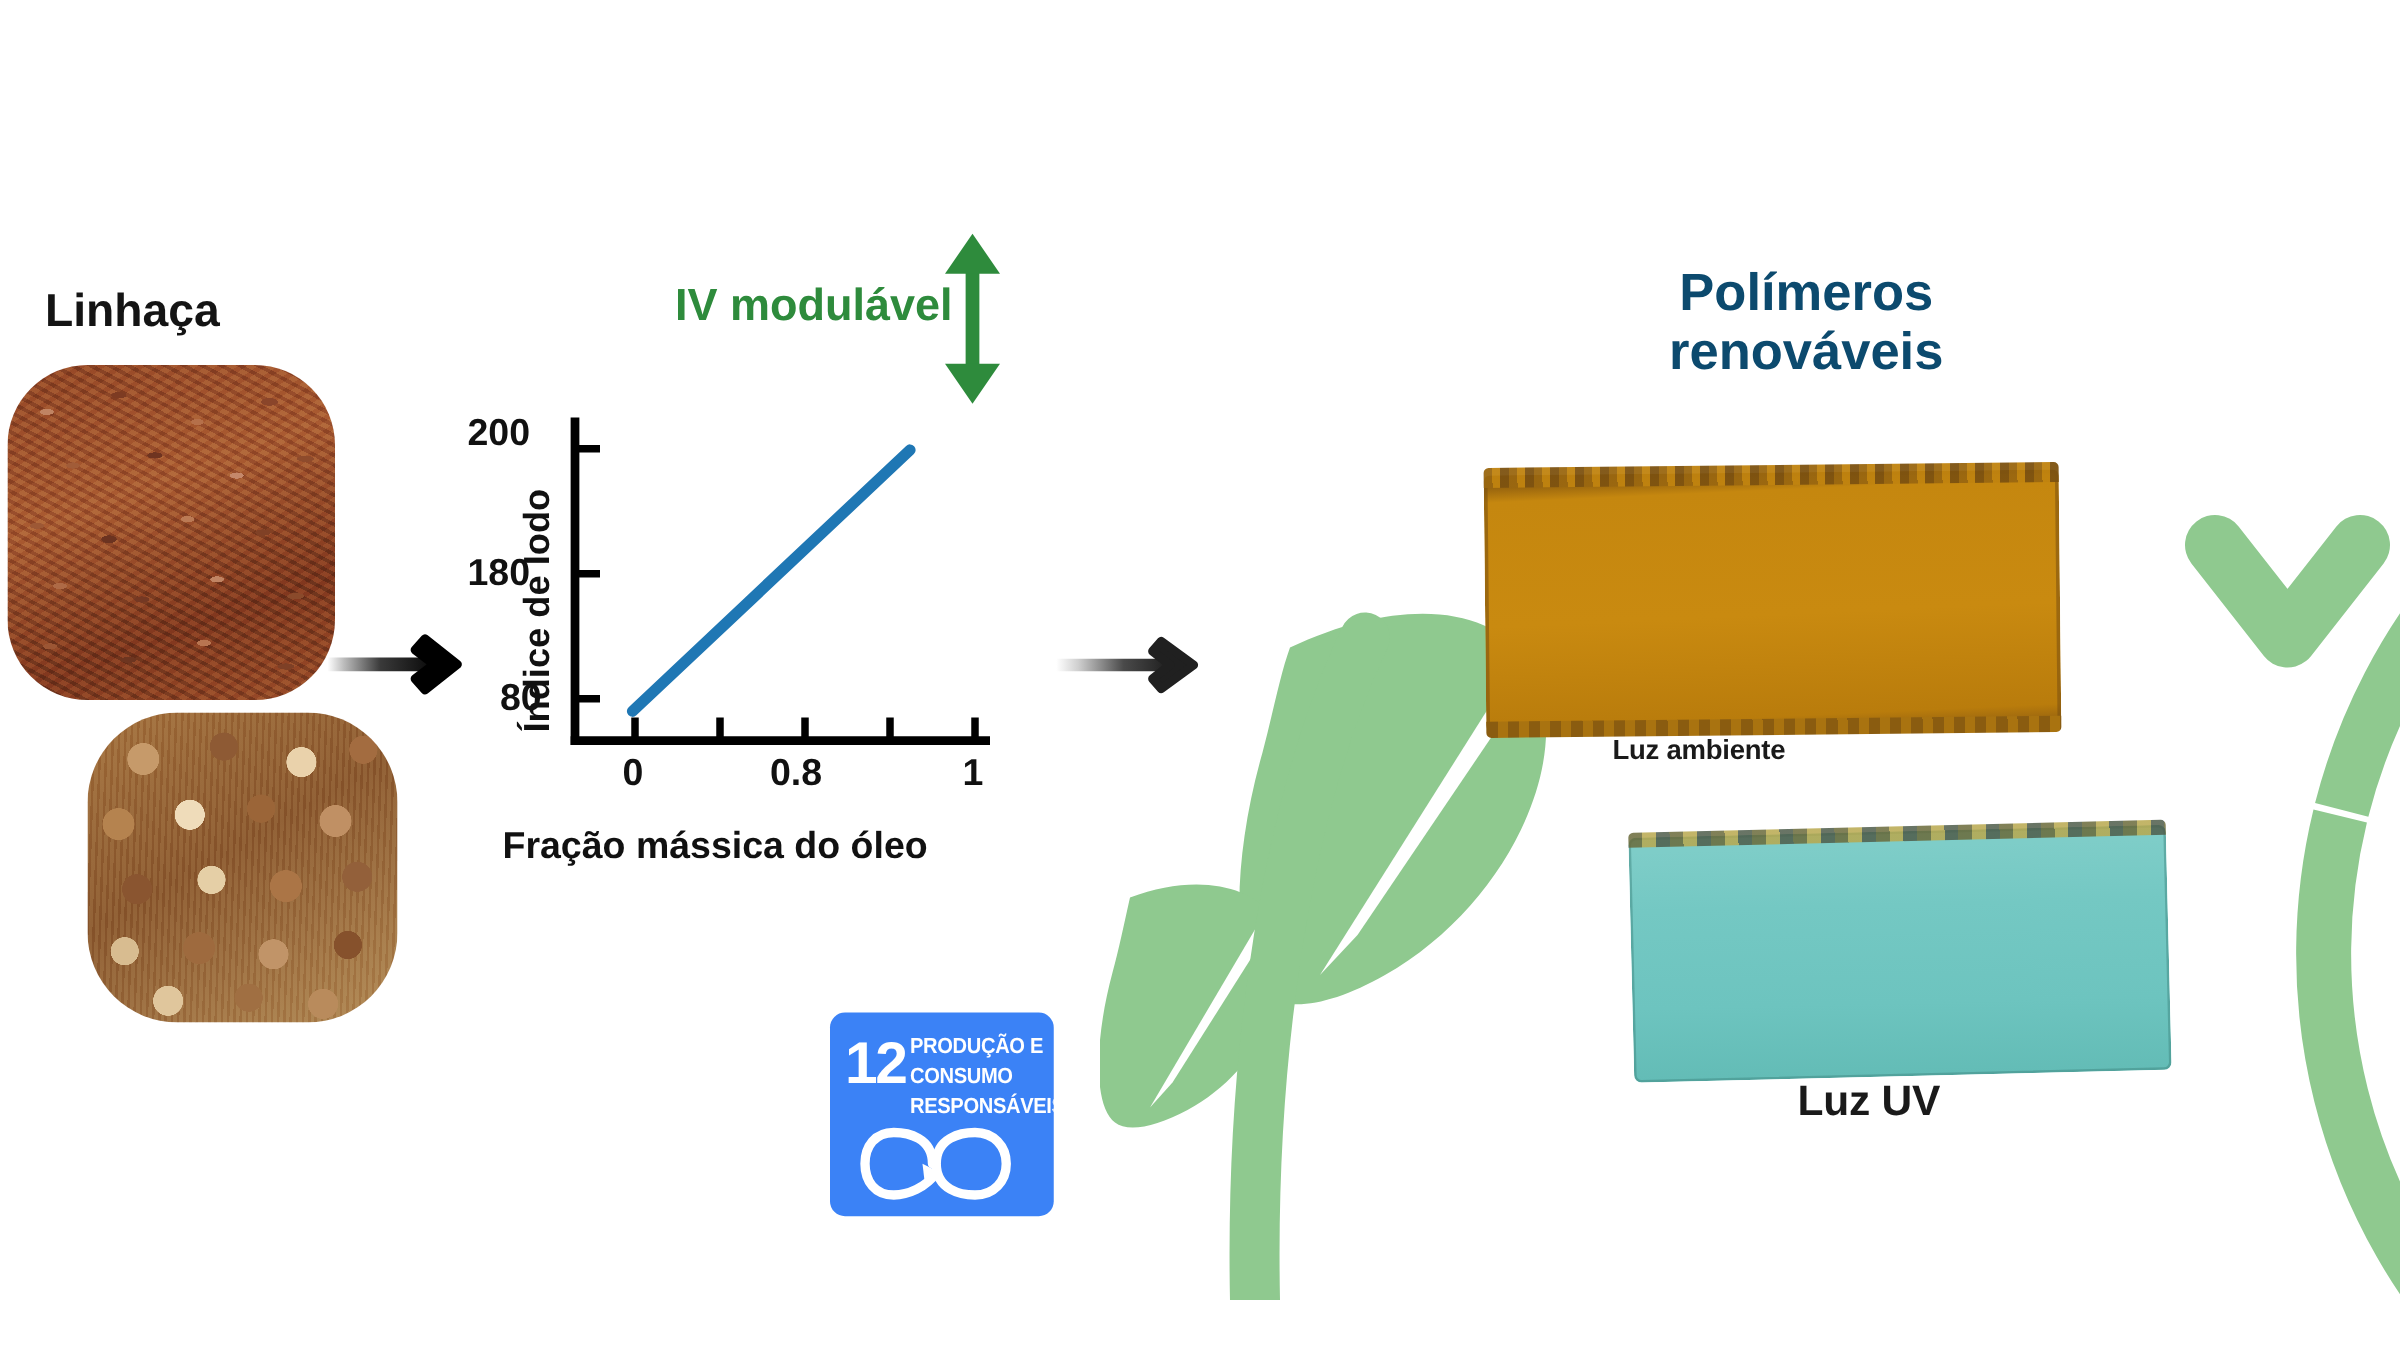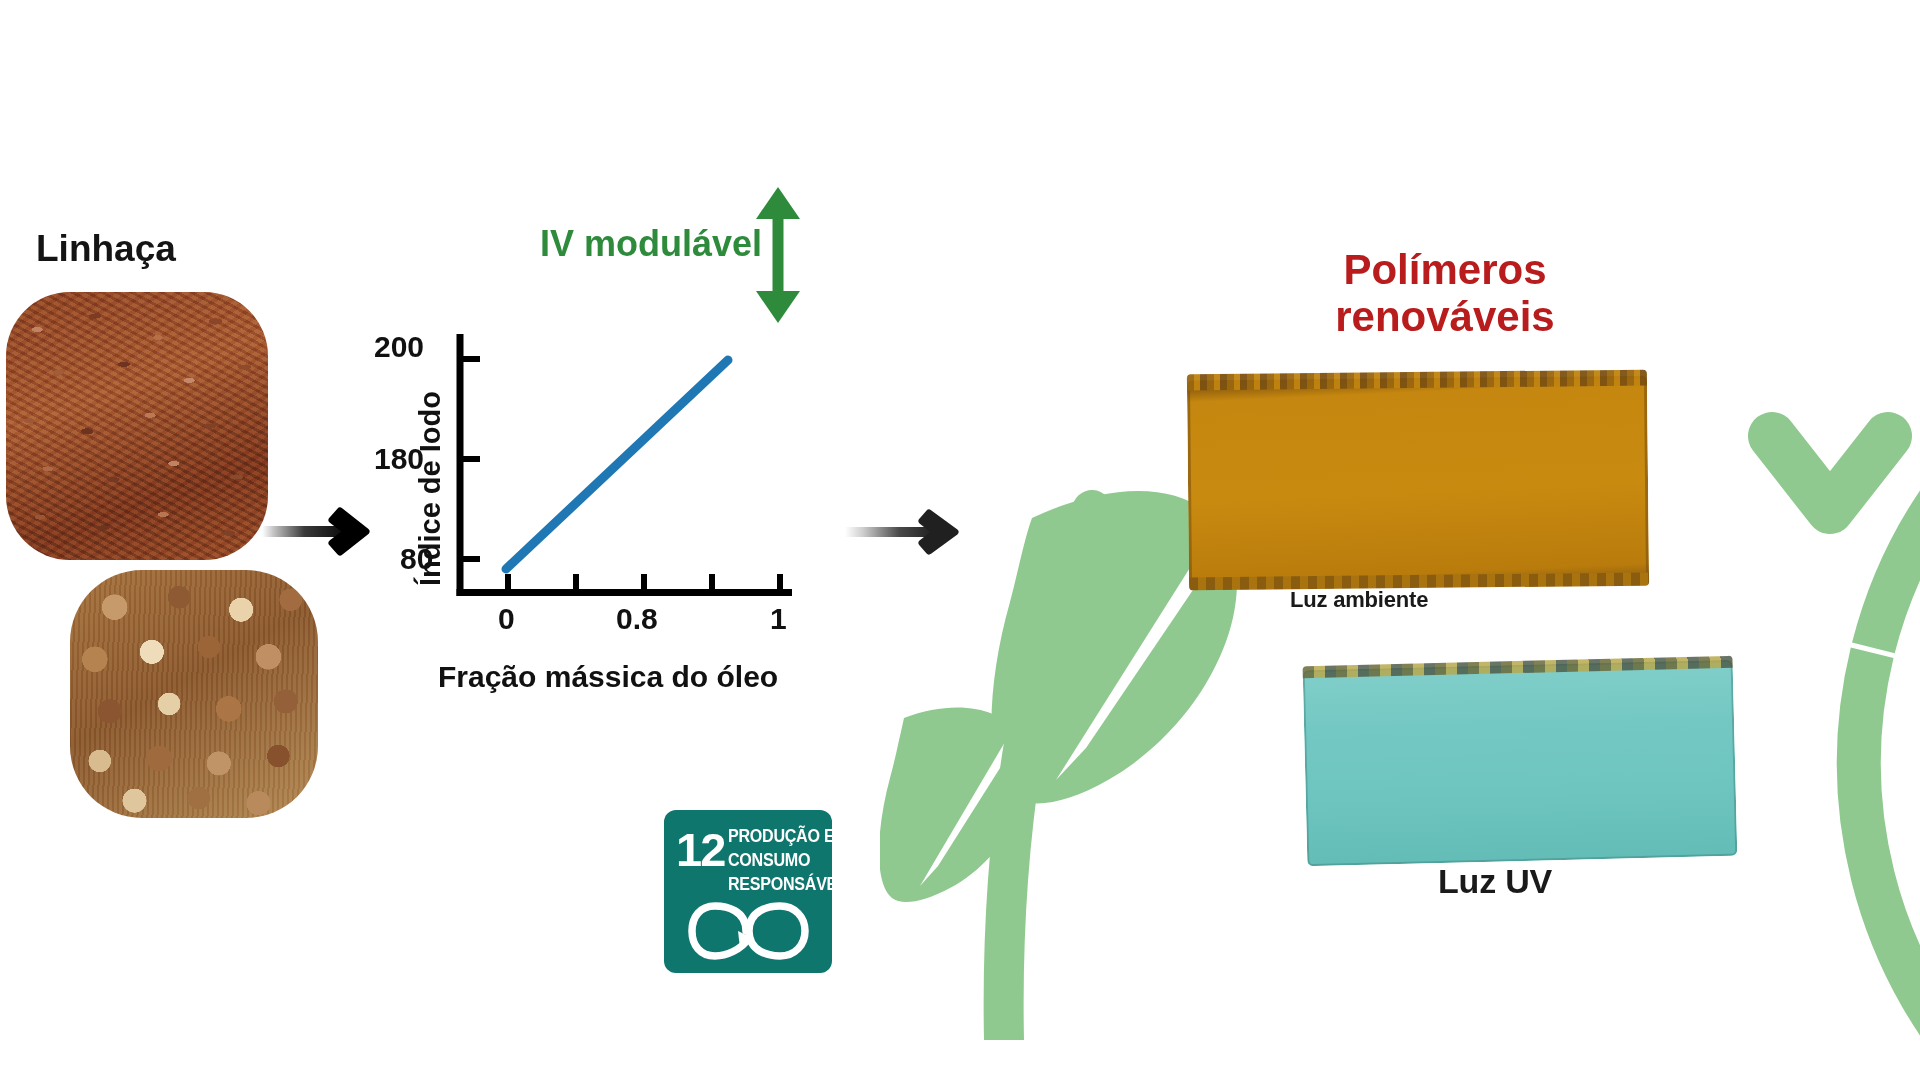--- a/index.html
+++ b/index.html
@@ -302,21 +302,21 @@
     <div class="chart-ylabel" style="left:34px; top:256px;">Índice de Iodo</div>
 
     <div class="tick-text" style="left:-6px; top:0;">200</div>
     <div class="tick-text" style="left:-6px; top:112px;">180</div>
     <div class="tick-text" style="left:20px; top:212px;">80</div>
 
     <div class="tick-text" style="left:118px; top:272px;">0</div>
     <div class="tick-text" style="left:236px; top:272px;">0.8</div>
     <div class="tick-text" style="left:390px; top:272px;">1</div>
 
-    <div class="chart-xlabel" style="left:22px; top:330px;margin-left:36px;">Fração mássica do óleo</div>
+    <div class="chart-xlabel" style="left:22px; top:330px;">Fração mássica do óleo</div>
   </div>
 
   <div id="iv-group" class="abs">
     <div id="iv-text" style="color: rgb(46, 139, 60);">IV modulável</div>
     <svg class="abs" style="left:208px; top:-20px;" width="60" height="140" viewBox="0 0 60 140">
       <line x1="30" y1="22" x2="30" y2="118" stroke="#2E8B3C" stroke-width="11"></line>
       <path d="M 30 2 L 52 34 L 8 34 Z" fill="#2E8B3C"></path>
       <path d="M 30 138 L 52 106 L 8 106 Z" fill="#2E8B3C"></path>
     </svg>
   </div>
@@ -329,21 +329,21 @@
           <stop offset="18%" stop-color="#cfcfcf"></stop>
           <stop offset="55%" stop-color="#4a4a4a"></stop>
           <stop offset="100%" stop-color="#151515"></stop>
         </linearGradient>
       </defs>
       <rect x="0" y="29" width="98" height="10" fill="url(#gradA2)"></rect>
       <path d="M 84 15 L 110 34 L 84 53 L 77 45 L 91 34 L 77 23 Z" fill="#202020" stroke="#202020" stroke-width="7" stroke-linejoin="round"></path>
     </svg>
   </div>
 
-  <div id="sdg-badge" style="background:#0f766e;">
+  <div id="sdg-badge" style="background:#3b82f6;padding-left:11px;">
     <div id="sdg-number">12</div>
     <div class="sdg-line" style="top:18px;">PRODUÇÃO E</div>
     <div class="sdg-line" style="top:42px;">CONSUMO</div>
     <div class="sdg-line" style="top:66px;">RESPONSÁVEIS</div>
     <svg class="abs" style="left:22px; top:88px;" width="126" height="66" viewBox="0 0 126 66">
       <path d="M 60 33
                C 60 12, 40 8, 29 8
                C 14 8, 6 19, 6 33
                C 6 47, 14 58, 29 58
                C 40 58, 55 52, 63 40" fill="none" stroke="#ffffff" stroke-width="7.5" stroke-linecap="round"></path>
@@ -381,21 +381,21 @@
                  C 44 822, 22 826, 12 818
                  C -6 804, -4 750, 10 698
                  C 15 680, 19 660, 24 638 Z" fill="#8FC98F"></path>
         <path d="M 132 650 L 40 806 L 58 786 L 139 658 Z" fill="#ffffff"></path>
       </g>
 
       <path d="M 124 960 C 120 760, 150 560, 212 430" fill="none" stroke="#8FC98F" stroke-width="40" stroke-linecap="round"></path>
     </svg>
   </div>
 
-  <div id="polimeros-title" style="color:#b91c1c;margin-top:36px;">
+  <div id="polimeros-title" style="color:#0c4a6e;">
     <span>Polímeros</span><br>
     <span>renováveis</span>
   </div>
 
   <div id="slab-ambient"></div>
   <div id="label-ambient" class="label-bold">Luz ambiente</div>
 
   <div id="slab-uv"></div>
   <div id="label-uv" class="label-bold">Luz UV</div>
 

